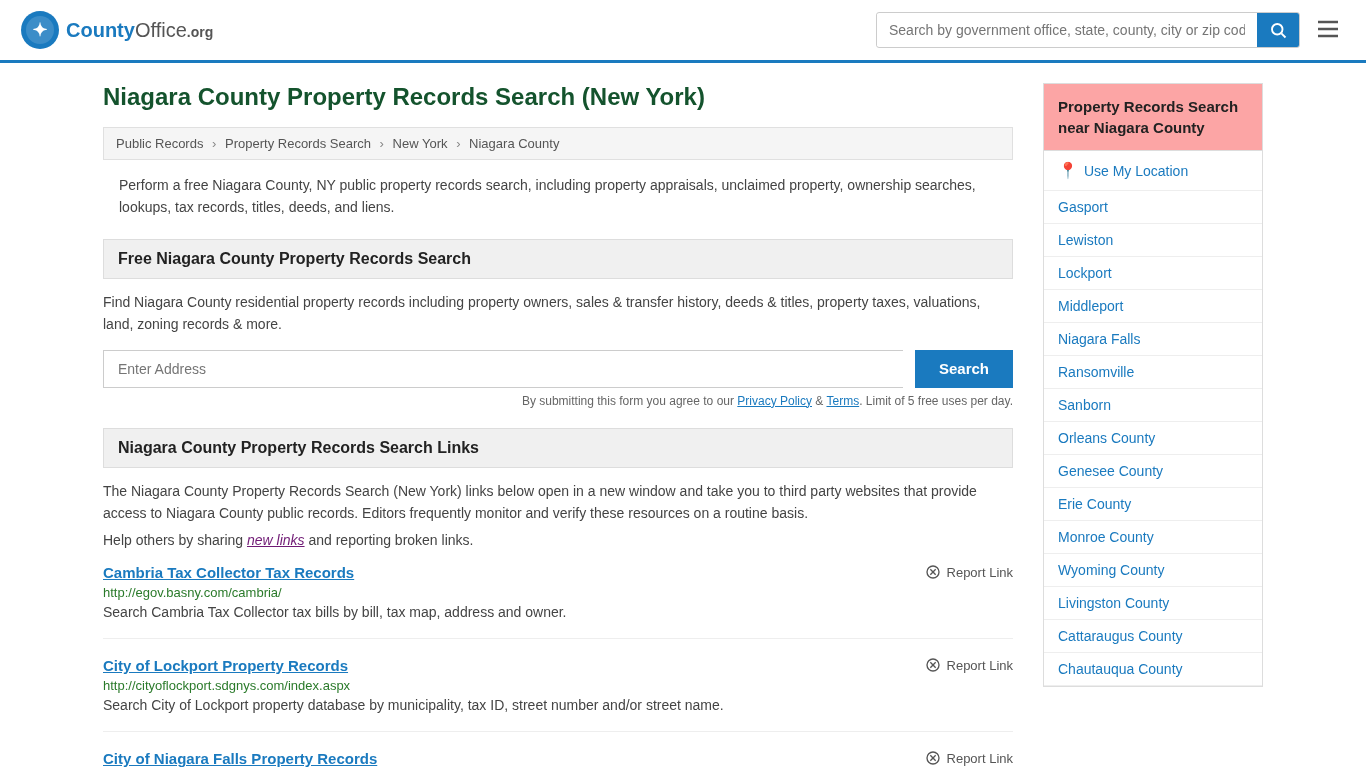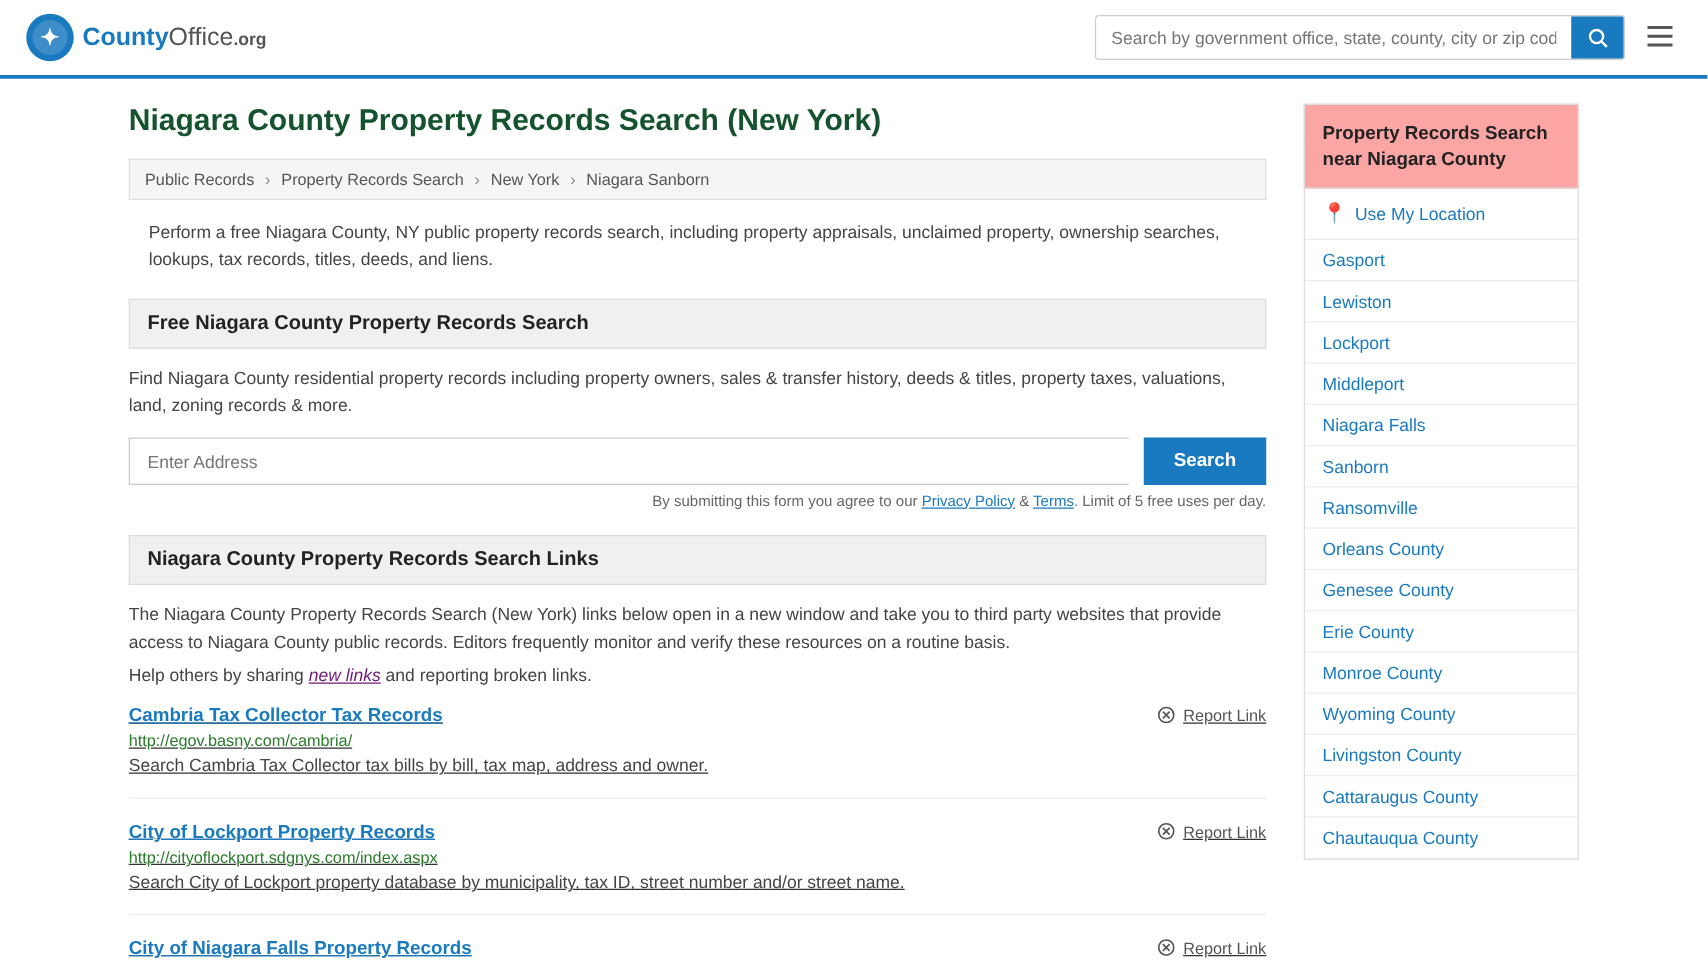--- a/index.html
+++ b/index.html
@@ -179,21 +179,20 @@
       color: #701a75;
       text-decoration: underline;
       font-style: italic;
     }
 
     
     .record-link-item {
       margin-bottom: 18px;
       padding-bottom: 18px;
       border-bottom: 1px solid #eee;
-      text-decoration: underline;
     }
     .record-link-header {
       display: flex;
       justify-content: space-between;
       align-items: flex-start;
       margin-bottom: 4px;
     }
     .record-link-title {
       font-size: 15px;
       font-weight: bold;
@@ -299,21 +298,21 @@
   <div id="content">
     <h1 id="page-title">Niagara County Property Records Search (New York)</h1>
 
     <div id="breadcrumb">
       <a href="#">Public Records</a>
       <span class="sep">›</span>
       <a href="#">Property Records Search</a>
       <span class="sep">›</span>
       <a href="#">New York</a>
       <span class="sep">›</span>
-      <a href="#">Niagara Sanborn</a>
+      <a href="#">Niagara County</a>
     </div>
 
     <p id="description">Perform a free Niagara County, NY public property records search, including property appraisals, unclaimed property, ownership searches, lookups, tax records, titles, deeds, and liens.</p>
 
     <div id="address-search-section">
       <div class="section-header">Free Niagara County Property Records Search</div>
       <p id="address-desc">Find Niagara County residential property records including property owners, sales &amp; transfer history, deeds &amp; titles, property taxes, valuations, land, zoning records &amp; more.</p>
       <div id="address-form">
         <input id="address-input" type="text" placeholder="Enter Address" style="">
         <button id="address-search-button">Search</button>
@@ -385,22 +384,22 @@
       <div class="sidebar-item-location">
         <span class="location-dot">📍</span>
         <a href="#" class="location-link">Use My Location</a>
       </div>
 
       <div class="sidebar-item"><a href="#">Gasport</a></div>
       <div class="sidebar-item"><a href="#">Lewiston</a></div>
       <div class="sidebar-item"><a href="#">Lockport</a></div>
       <div class="sidebar-item"><a href="#">Middleport</a></div>
       <div class="sidebar-item"><a href="#">Niagara Falls</a></div>
+      <div class="sidebar-item"><a href="#">Ransomville</a></div>
       <div class="sidebar-item"><a href="#">Sanborn</a></div>
-      <div class="sidebar-item"><a href="#">Ransomville</a></div>
       <div class="sidebar-item"><a href="#">Orleans County</a></div>
       <div class="sidebar-item"><a href="#">Genesee County</a></div>
       <div class="sidebar-item"><a href="#">Erie County</a></div>
       <div class="sidebar-item"><a href="#">Monroe County</a></div>
       <div class="sidebar-item"><a href="#">Wyoming County</a></div>
       <div class="sidebar-item"><a href="#">Livingston County</a></div>
       <div class="sidebar-item"><a href="#">Cattaraugus County</a></div>
       <div class="sidebar-item"><a href="#">Chautauqua County</a></div>
     </div>
   </div>

